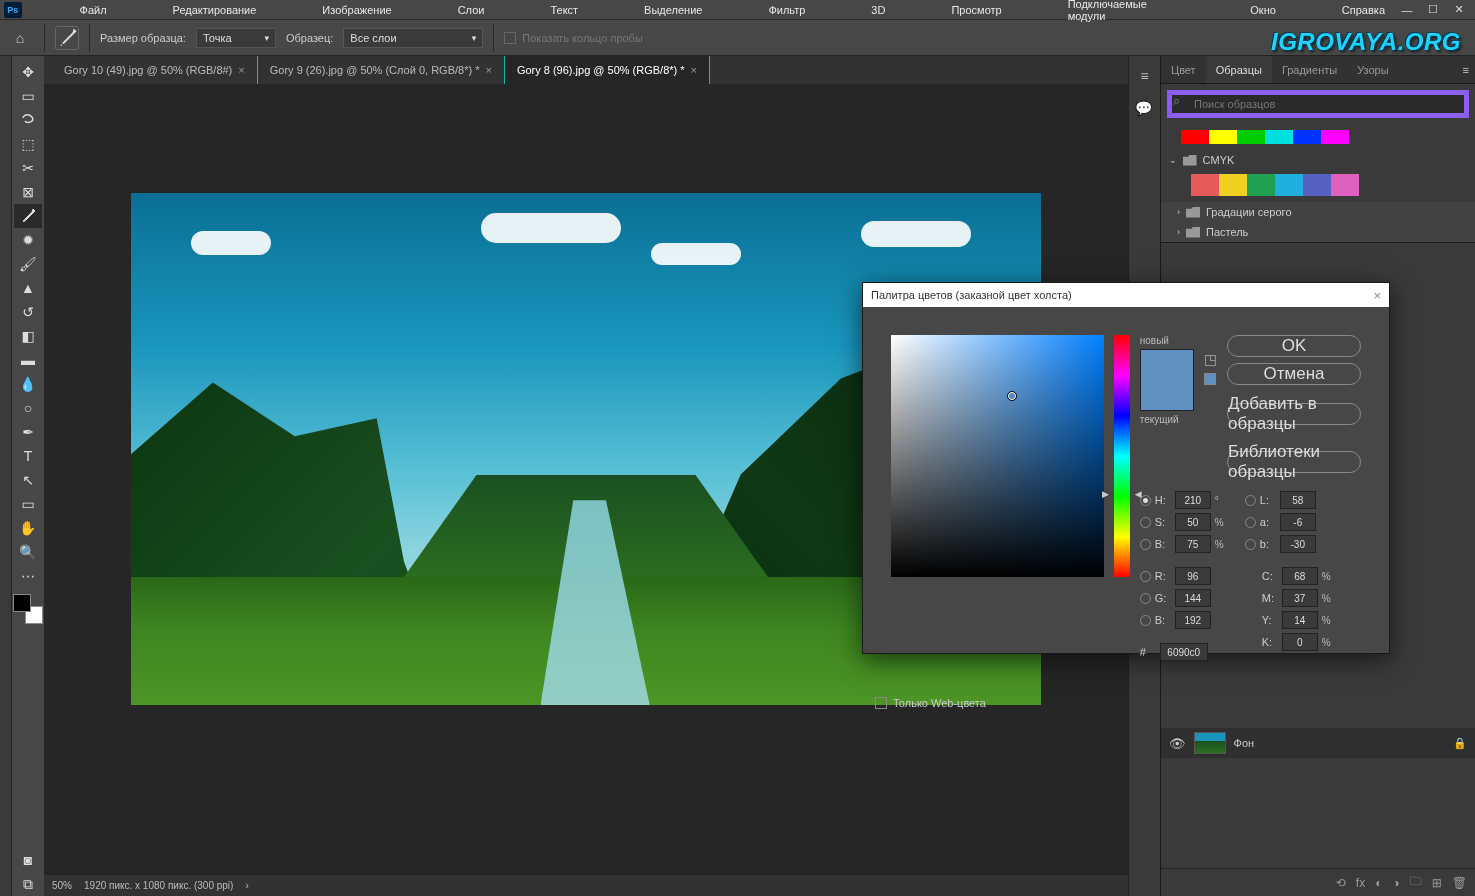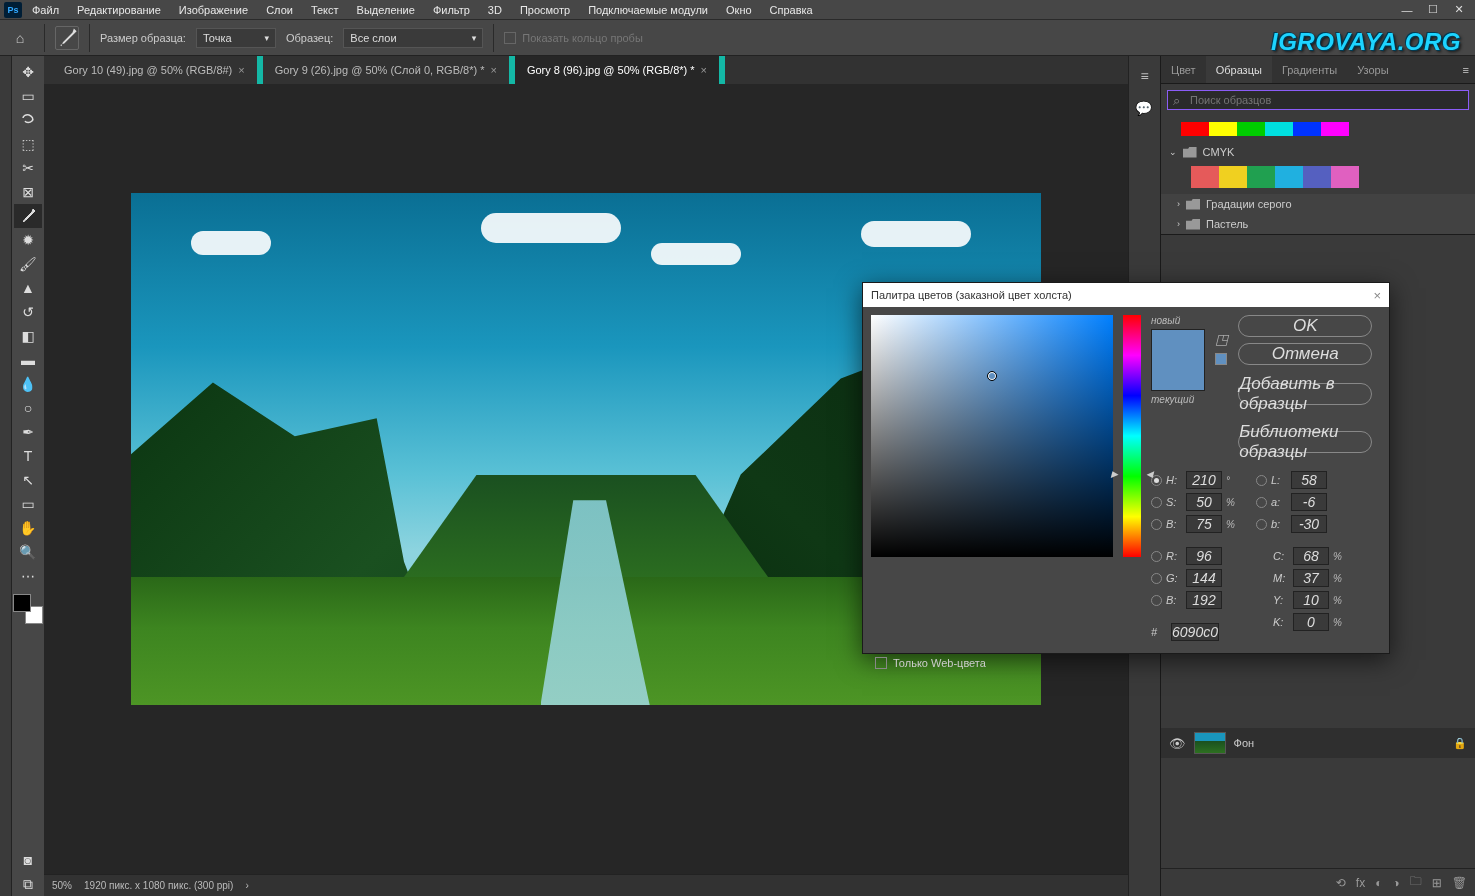--- a/index.html
+++ b/index.html
@@ -1,21 +1,21 @@
 <!DOCTYPE html>
 <html><head>
 <meta charset="utf-8">
 <style>
 * { margin: 0; padding: 0; box-sizing: border-box; font-family: "Segoe UI", Tahoma, sans-serif; }
 body { background: #323232; color: #ccc; font-size: 11px; overflow: hidden; width: 1475px; height: 896px; position: relative; }
 
 
 .menubar { height: 20px; background: #474747; display: flex; align-items: center; padding: 0 4px; gap: 2px; border-bottom: 1px solid #2a2a2a;}
 .menubar .ps-logo { width: 18px; height: 16px; background: #001e36; color: #31a8ff; font-weight: bold; font-size: 9px; display:flex; align-items:center; justify-content:center; border-radius: 2px; }
-.menubar span { padding: 2px 8px; color: #e8e8e8; cursor: default; }
+.menubar span { padding: 2px 8px; color: #e8e8e8; cursor: default; margin-left: 48px; }
 .window-controls { margin-left: auto; display: flex; gap: 2px;}
 .window-controls div { width: 24px; height: 16px; display:flex; align-items:center; justify-content:center; font-size: 11px; color: #ddd;}
 
 
 .optionsbar { height: 36px; background: #474747; display: flex; align-items: center; padding: 0 6px; gap: 10px; border-bottom: 1px solid #222;}
 .opt-home { width: 28px; height: 24px; display:flex; align-items:center; justify-content:center; font-size: 14px;}
 .opt-icon { width: 24px; height: 24px; border: 1px solid #666; border-radius: 2px; display:flex; align-items:center; justify-content:center;}
 .opt-sep { width:1px; height:28px; background:#2a2a2a;}
 .opt-label { color:#ccc; font-size:11px;}
 .opt-select { background:#3a3a3a; border:1px solid #555; color:#ddd; font-size:11px; height:20px; padding:0 20px 0 6px; position:relative; display:flex; align-items:center; min-width:80px;}
@@ -30,21 +30,21 @@
 .tool { width: 28px; height: 24px; display: flex; align-items: center; justify-content: center; color: #ddd; font-size: 14px; position: relative;}
 .tool.active { background: #2a2a2a; }
 .tool svg { width:16px; height:16px; fill:#ddd; stroke:#ddd;}
 .fgbg { position:relative; width:30px; height:30px; margin-top:6px;}
 .fgbg .fg { position:absolute; top:0; left:0; width:18px; height:18px; background:#000; border:1px solid #888;}
 .fgbg .bg { position:absolute; bottom:0; right:0; width:18px; height:18px; background:#fff; border:1px solid #888;}
 
 
 .docarea { flex: 1; background: #262626; display:flex; flex-direction:column; position:relative;}
 .doctabs { height: 28px; background: #323232; display: flex; align-items: stretch; padding-left: 8px; }
-.doctab { display:flex; align-items:center; padding:0 12px; color:#bbb; font-size:11px; gap:6px; border-right:6px solid #14b8a6;}
+.doctab { display:flex; align-items:center; padding:0 12px; color:#bbb; font-size:11px; gap:6px; border-right:1px solid #14b8a6;}
 .doctab.active { background:#262626; color:#fff;}
 .doctab .x { font-size:11px; color:#999;}
 .canvas-wrap { flex:1; display:flex; align-items:center; justify-content:center; background:#262626; position:relative;}
 .canvas { width: 910px; height: 512px; position:relative; overflow:hidden; margin-top:-60px;}
 .sky { position:absolute; inset:0; background: linear-gradient(#0a6f94 0%, #1a96bd 30%, #5ac1d6 55%, #8dd4df 70%);}
 .cloud { position:absolute; background:#fff; border-radius:50px; opacity:0.9;}
 .mountain1 { position:absolute; bottom:0; left:0; width:60%; height:70%; background: linear-gradient(135deg,#0a3310,#1a5020,#0d4015); clip-path: polygon(0 100%, 0 30%, 15% 10%, 30% 25%, 45% 20%, 50% 60%, 60% 100%);}
 .mountain2 { position:absolute; bottom:0; right:0; width:55%; height:75%; background: linear-gradient(225deg,#0a2810,#0f3815,#052508); clip-path: polygon(100% 100%, 100% 25%, 80% 5%, 60% 15%, 40% 40%, 30% 70%, 20% 100%);}
 .valley { position:absolute; bottom:0; left:20%; width:60%; height:45%; background: linear-gradient(#1a5020,#2d7020,#3a8525); clip-path: polygon(0 100%, 30% 0%, 70% 0%, 100% 100%);}
 .river { position:absolute; bottom:0; left:45%; width:12%; height:40%; background: linear-gradient(#8dd4df,#a0d8e0); clip-path: polygon(30% 0%, 60% 0%, 100% 100%, 0% 100%); opacity:0.85;}
@@ -56,21 +56,21 @@
 .rightstrip { width: 32px; background: #3a3a3a; border-left:1px solid #222; display:flex; flex-direction:column; align-items:center; padding-top:8px; gap:8px;}
 .rightstrip div { width:24px; height:24px; display:flex; align-items:center; justify-content:center; font-size:14px; color:#bbb;}
 
 
 .rightpanels { width: 315px; background: #3a3a3a; display:flex; flex-direction:column; border-left:1px solid #1a1a1a;}
 .panel-tabs { height:28px; display:flex; align-items:stretch; background:#323232; border-bottom:1px solid #1a1a1a;}
 .panel-tab { padding:0 10px; display:flex; align-items:center; font-size:11px; color:#999;}
 .panel-tab.active { background:#3a3a3a; color:#ddd;}
 .panel-menu { margin-left:auto; padding:0 6px; display:flex; align-items:center;}
 .swatch-search { padding:6px;}
-.swatch-search input { width:100%; background:#2a2a2a; border:1px solid #8b5cf6; color:#bbb; padding:3px 6px 3px 22px; font-size:11px;}
+.swatch-search input { width:100%; background:#2a2a2a; border:5px solid #8b5cf6; color:#bbb; padding:3px 6px 3px 22px; font-size:11px;}
 .search-wrap { position:relative;}
 .search-wrap::before { content:"⌕"; position:absolute; left:6px; top:3px; color:#888; font-size:13px;}
 .swatch-row { display:flex; gap:0; padding:2px 6px;}
 .swatch { width:28px; height:14px;}
 .swatch-big { width:28px; height:22px;}
 .swatch-group { padding:4px 8px; display:flex; align-items:center; gap:6px; color:#ccc; font-size:11px;}
 .swatch-group.sub { padding-left:16px; background:#424242;}
 .swatch-group .arrow { font-size:9px;}
 .folder-icon { width:14px; height:11px; background:#999; clip-path: polygon(0 20%, 40% 20%, 50% 0, 100% 0, 100% 100%, 0 100%);}
 
@@ -79,41 +79,41 @@
 .layer-thumb { width:32px; height:22px; background: linear-gradient(180deg,#1a96bd 0%, #1a96bd 40%, #1a5020 40%, #2d7020 100%); border:1px solid #555;}
 .layer-eye { font-size:13px;}
 .layer-lock { margin-left:auto; font-size:11px;}
 .panel-bottom { margin-top:auto; height:28px; display:flex; align-items:center; justify-content:flex-end; gap:10px; padding:0 8px; border-top:1px solid #222;}
 .panel-bottom span { font-size:12px; color:#999;}
 
 
 .dialog { position:absolute; top:282px; left:862px; width:528px; height:372px; background:#474747; border:1px solid #1a1a1a; box-shadow: 0 6px 24px rgba(0,0,0,0.6); z-index:1000;}
 .dlg-title { height:24px; background:#fff; color:#333; display:flex; align-items:center; padding:0 8px; font-size:11px;}
 .dlg-close { margin-left:auto; color:#888; font-size:13px; cursor:pointer;}
-.dlg-body { padding:8px; display:flex; gap:10px;font-style:italic;}
+.dlg-body { padding:28px; display:flex; gap:10px;}
 .sv-picker { width:242px; height:242px; background: linear-gradient(to top, #000, transparent), linear-gradient(to right, #fff, hsl(210,100%,50%)); position:relative;}
 .sv-cursor { position:absolute; width:10px; height:10px; border:1px solid #000; border-radius:50%; box-shadow: 0 0 0 1px #fff inset; top:56px; left:116px;}
 .hue-bar { width:18px; height:242px; background: linear-gradient(to bottom, #f00, #f0f, #00f, #0ff, #0f0, #ff0, #f00); position:relative;}
 .hue-cursor { position:absolute; left:-4px; right:-4px; height:0; top:160px;}
 .hue-cursor::before { content:"▶"; position:absolute; left:-8px; top:-6px; color:#ccc; font-size:9px;}
 .hue-cursor::after { content:"◀"; position:absolute; right:-8px; top:-6px; color:#ccc; font-size:9px;}
 .preview-col { display:flex; flex-direction:column; align-items:flex-start; gap:3px; width:62px;}
 .preview-box { width:54px; height:62px; display:flex; flex-direction:column; border:1px solid #222;}
 .preview-new { flex:1; background:#6090c0;}
 .preview-cur { flex:1; background:#6090c0;}
 .preview-label { font-size:10px; color:#bbb;}
 .cube-icon { font-size:14px; color:#aaa; margin-top:2px;}
 .sq-icon { width:12px; height:12px; background:#6090c0; border:1px solid #888; margin-top:2px;}
 .dlg-buttons { display:flex; flex-direction:column; gap:6px; width:134px;}
 .dlg-btn { height:22px; background:#474747; border:1px solid #888; border-radius:11px; color:#ddd; font-size:17px; display:flex; align-items:center; justify-content:center;}
 .input-row { display:flex; align-items:center; gap:4px;}
 .radio { width:11px; height:11px; border:1px solid #888; border-radius:50%; display:flex; align-items:center; justify-content:center;}
 .radio.sel::after { content:""; width:5px; height:5px; background:#ddd; border-radius:50%;}
 .inp-label { width:16px; font-size:11px; color:#ccc;}
-.inp-field { width:36px; height:18px; background:#3a3a3a; border:1px solid #222; color:#ddd; font-size:14px; text-align:center; display:flex; align-items:center; justify-content:center;}
+.inp-field { width:36px; height:18px; background:#3a3a3a; border:1px solid #222; color:#ddd; font-size:10px; text-align:center; display:flex; align-items:center; justify-content:center;}
 .inp-field.hex { width:48px;}
 .inp-unit { font-size:10px; color:#bbb; width:12px;}
 .web-only { display:flex; align-items:center; gap:6px; padding:8px 12px;}
 .chk { width:12px; height:12px; border:1px solid #888;}
 .inputs-area { display:flex; gap:18px; margin-top:18px;}
 .col1, .col2 { display:flex; flex-direction:column; gap:4px;}
 
 
 .watermark { position:absolute; top:28px; right:14px; font-size:24px; font-weight:bold; font-style:italic; color:#1dd4ff; text-shadow: 1px 1px 0 #003a52, -1px -1px 0 #003a52, 2px 2px 3px rgba(0,0,0,0.7); letter-spacing:0.5px;}
 .watermark .org { color:#1dd4ff;}
@@ -424,21 +424,21 @@
             </div>
           <div class="input-row">
               <span style="width:13px;"></span>
               <span class="inp-label">M:</span>
               <div class="inp-field">37</div>
               <span class="inp-unit">%</span>
             </div>
           <div class="input-row">
               <span style="width:13px;"></span>
               <span class="inp-label">Y:</span>
-              <div class="inp-field">10</div>
+              <div class="inp-field">14</div>
               <span class="inp-unit">%</span>
             </div>
           <div class="input-row">
               <span style="width:13px;"></span>
               <span class="inp-label">K:</span>
               <div class="inp-field">0</div>
               <span class="inp-unit">%</span>
             </div>
         </div>
       </div>

